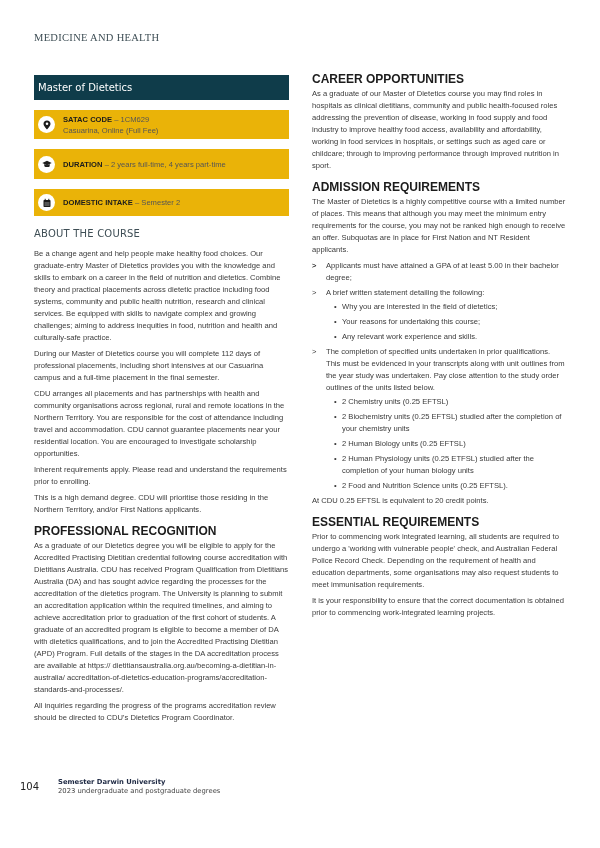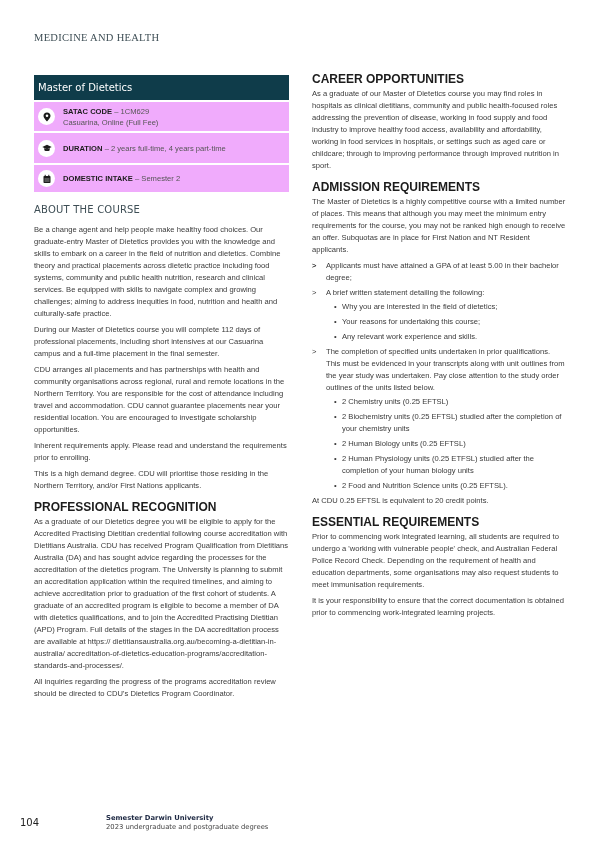--- a/index.html
+++ b/index.html
@@ -13,21 +13,21 @@
   }
   .col { position: absolute; font-size: 7.6px; line-height: 12px; }
   .col-left { left: 34px; top: 75px; width: 256px; }
   .col-right { left: 312px; top: 73px; width: 254px; }
   .course-box { width: 255px; }
   .course-title {
     background: #0f3c4a; color: #ffffff; font-size: 10px; height: 25px; line-height: 25px;
     padding-left: 4px; font-family: "DejaVu Sans", sans-serif;
   }
   .info-row {
-    background: #f0abfc; margin-top: 2px; display: flex; align-items: center; padding-left: 4px;
+    background: #eab308; margin-top: 10px; display: flex; align-items: center; padding-left: 4px;
   }
   .info-row.r1 { height: 29px; }
   .info-row.r2 { height: 30px; text-align: center; }
   .info-row.r3 { height: 27px; }
   .icon-circle {
     width: 17px; height: 17px; border-radius: 50%; background: #ffffff; display: flex;
     align-items: center; justify-content: center; margin-right: 8px; flex-shrink: 0;
   }
   .icon-circle svg { width: 10px; height: 10px; }
   .info-text { font-size: 7.6px; line-height: 11px; color: #555; }
@@ -37,21 +37,21 @@
     font-family: "DejaVu Sans", sans-serif;
   }
   .h-bold { font-weight: bold; color: #1c1c1c; font-size: 12px; margin-bottom: 3px; }
   p { margin: 0 0 4px 0; }
   ul.gt { list-style: none; padding: 0; margin: 0 0 3px 0; }
   ul.gt > li { position: relative; padding-left: 14px; margin-bottom: 3px; }
   ul.gt > li .gt-mark { position: absolute; left: 0; top: 0; }
   ul.dots { list-style: none; padding: 0; margin: 2px 0 0 0; }
   ul.dots li { position: relative; padding-left: 16px; margin-bottom: 3px; }
   ul.dots li .dot { position: absolute; left: 8px; top: 0; }
-  .footer { position: absolute; left: 20px; top: 814px; display: flex; align-items: center; gap: 48px; }
+  .footer { position: absolute; left: 20px; top: 778px; display: flex; align-items: center; }
   .page-num { font-size: 10px; color: #222; width: 38px; font-family: "DejaVu Sans", sans-serif; }
   .footer-text { font-size: 6.8px; line-height: 8.5px; color: #444; font-family: "DejaVu Sans", sans-serif; }
   .footer-text .uni { font-weight: bold; color: #1f2a44; }
 </style>
 </head>
 <body>
 
 <div class="section-label">MEDICINE AND HEALTH</div>
 
 <div class="col col-left">

